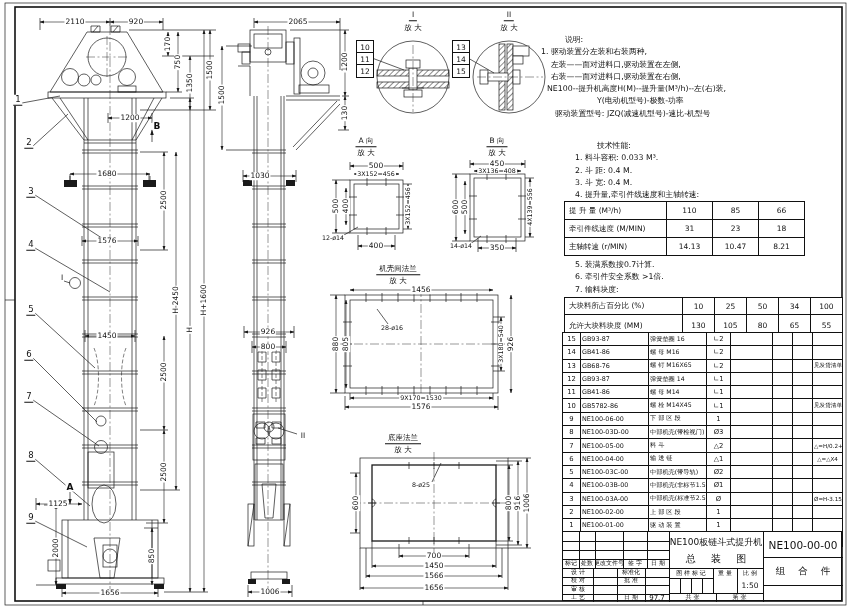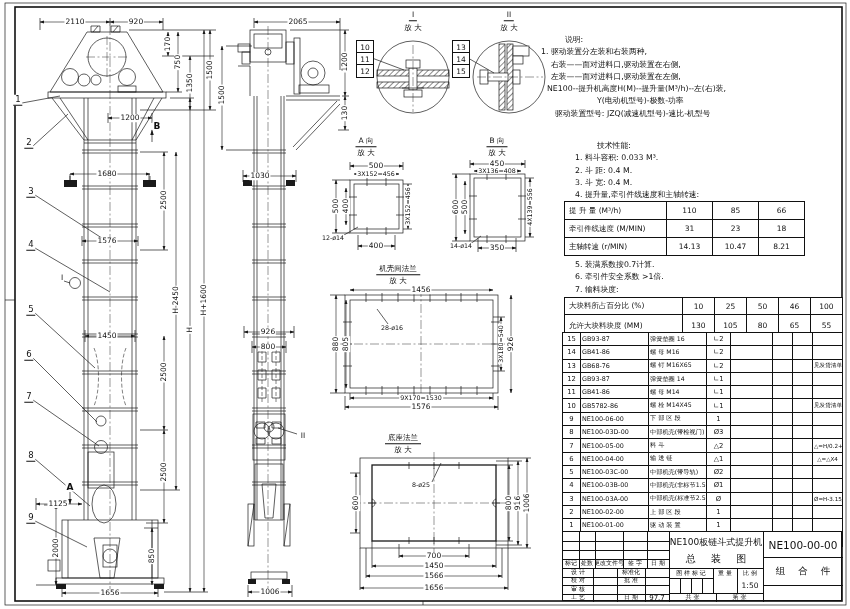--- a/index.html
+++ b/index.html
@@ -363,22 +363,22 @@
 <span class="lbl vl" style="left:518px;top:503px">916</span>
 <span class="lbl vl" style="left:527px;top:503px">1006</span>
 <span class="lbl" style="left:434px;top:556px">700</span>
 <span class="lbl" style="left:434px;top:566px">1450</span>
 <span class="lbl" style="left:434px;top:576px">1566</span>
 <span class="lbl" style="left:434px;top:588px">1656</span>
 
 <div class="notes" style="left:533px;top:34px">
   <div style="padding-left:32px">说明:</div>
   <div style="padding-left:8px">1. 驱动装置分左装和右装两种,</div>
+  <div style="padding-left:18px">左装——面对进料口,驱动装置在左侧,</div>
   <div style="padding-left:18px">右装——面对进料口,驱动装置在右侧,</div>
-  <div style="padding-left:18px">左装——面对进料口,驱动装置在左侧,</div>
   <div style="padding-left:14px">NE100--提升机高度H(M)--提升量(M³/h)--左(右)装,</div>
   <div style="padding-left:64px">Y(电动机型号)-极数-功率</div>
   <div style="padding-left:22px">驱动装置型号: JZQ(减速机型号)-速比-机型号</div>
 </div>
 
 <div class="notes" style="left:565px;top:140px">
   <div style="padding-left:32px">技术性能:</div>
   <div style="padding-left:10px">1. 料斗容积: 0.033 M³.</div>
   <div style="padding-left:10px">2. 斗  距: 0.4 M.</div>
   <div style="padding-left:10px">3. 斗  宽: 0.4 M.</div>
@@ -428,21 +428,21 @@
         <col style="width:32px">
         <col style="width:32px">
         <col style="width:32px">
       </colgroup>
   <tbody>
         <tr style="height:17px">
     <td class="lab">大块料所占百分比 (%)</td>
     <td>10</td>
     <td>25</td>
     <td>50</td>
-    <td>46</td>
+    <td>34</td>
     <td>100</td>
   </tr>
   <tr style="height:22px">
     <td class="lab">允许大块料块度 (MM)</td>
     <td>130</td>
     <td>105</td>
     <td>80</td>
     <td>65</td>
     <td>55</td>
   </tr>

